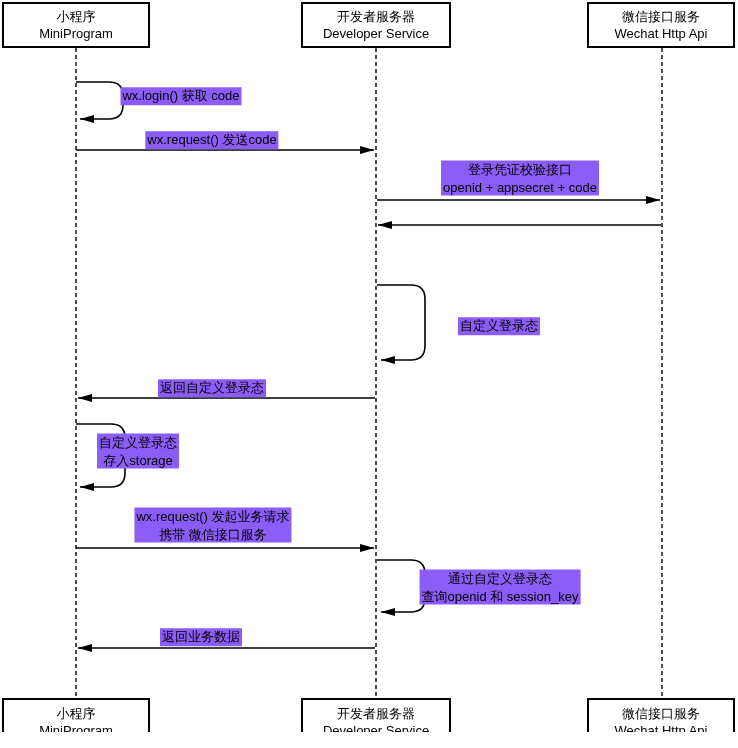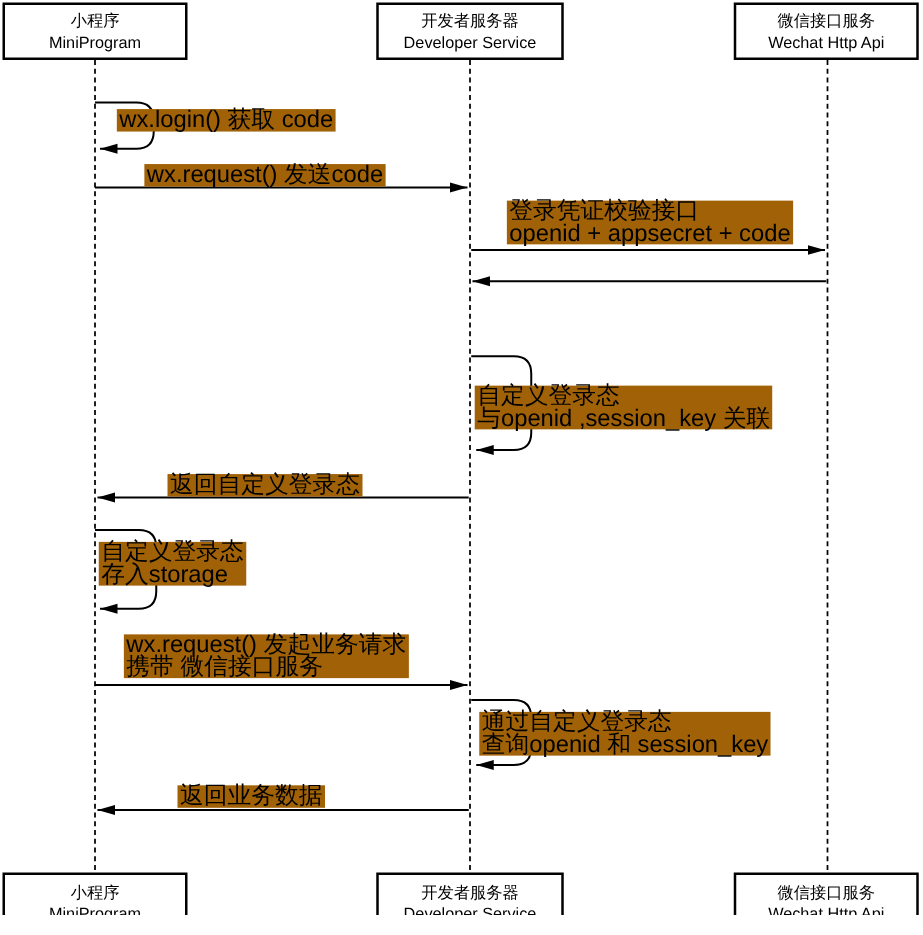--- a/index.html
+++ b/index.html
@@ -33,24 +33,25 @@
     justify-content: center;
     text-align: center;
     font-size: 13px;
     line-height: 17px;
     z-index: 2;
     white-space: nowrap;
   }
   .msg-label {
     position: absolute;
     transform: translate(-50%, -50%);
-    font-size: 19px;
+    text-align: center;
+    font-size: 13px;
     line-height: 17.5px;
     white-space: nowrap;
-    background: #a16207;
+    background: #8b5cf6;
     padding: 0 2px;
     z-index: 3;
   }
 </style>
 </head>
 <body>
 
 <div id="canvas">
 
   <svg id="diagram-svg" width="738" height="748" viewBox="0 0 738 748">
@@ -118,21 +119,20 @@
   </div>
 
   <div class="msg-label" style="left:520px; top:178px">
     <div>登录凭证校验接口</div>
     <div>openid + appsecret + code</div>
   </div>
 
 
   <div class="msg-label" style="left:499px; top:326px">
     <div>自定义登录态</div>
-    <div>与openid ,session_key 关联</div>
   </div>
 
   <div class="msg-label" style="left:212px; top:388px">
     <div>返回自定义登录态</div>
   </div>
 
   <div class="msg-label" style="left:138px; top:451px">
     <div>自定义登录态</div>
     <div>存入storage</div>
   </div>

